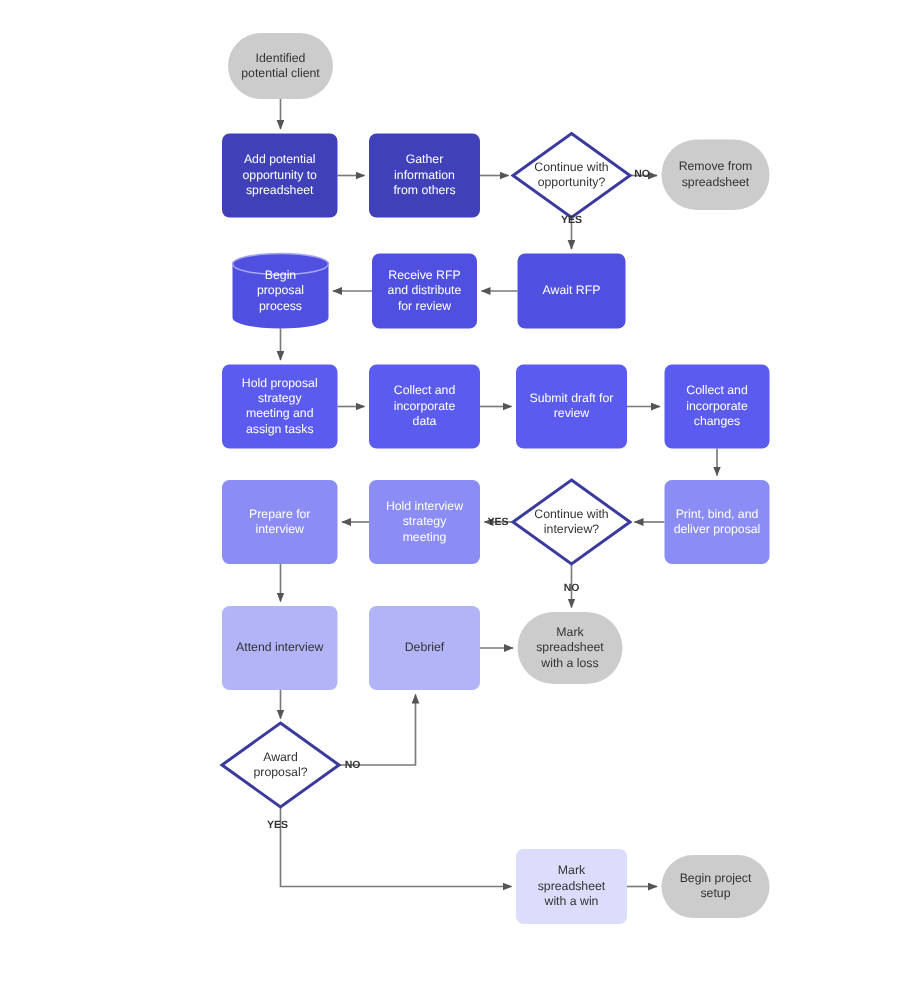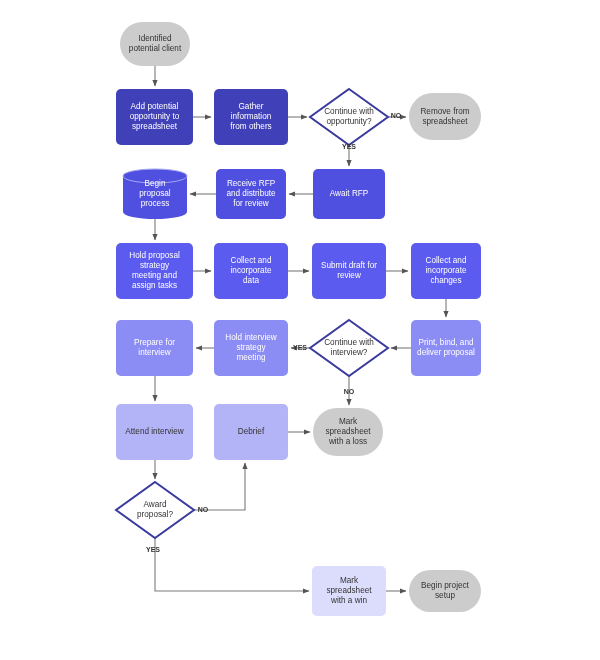--- a/index.html
+++ b/index.html
@@ -10,20 +10,21 @@
   body {
     width: 600px;
     height: 660px;
     font-family: "Liberation Sans", sans-serif;
     overflow: hidden;
   }
   #flowchart-root {
     position: relative;
     width: 500px;
     height: 660px;
+    margin-left: 32px;
   }
   svg#flow-svg {
     display: block;
     width: 600px;
     height: 660px;
   }
   .node-label {
     font-family: "Liberation Sans", sans-serif;
     font-size: 8.2px;
     text-anchor: middle;

